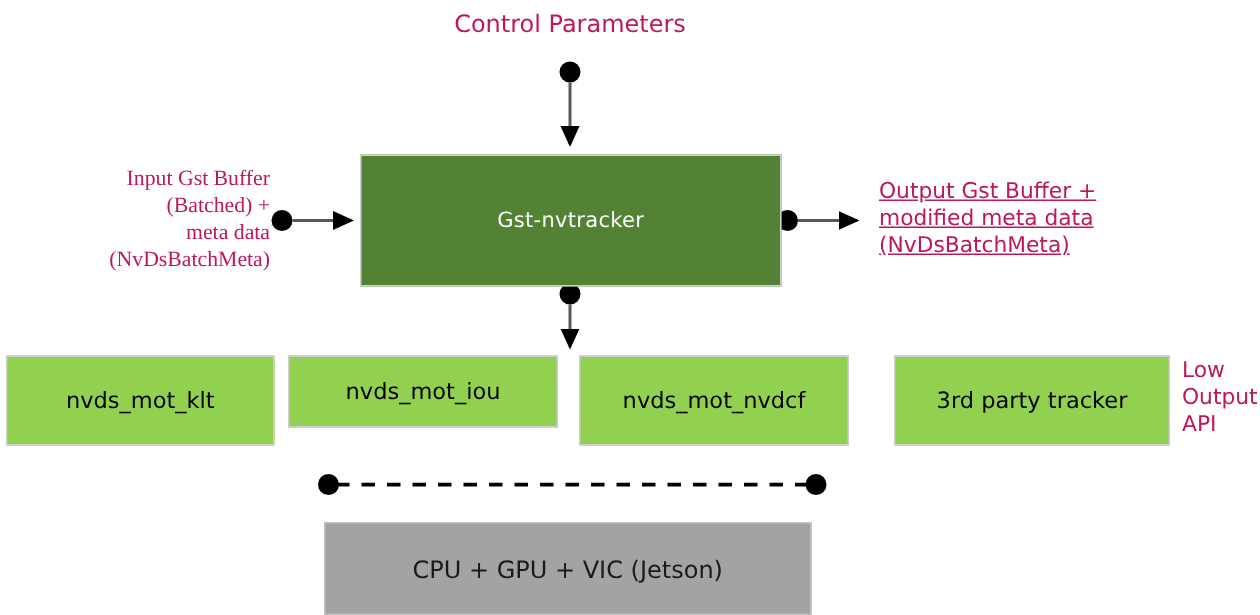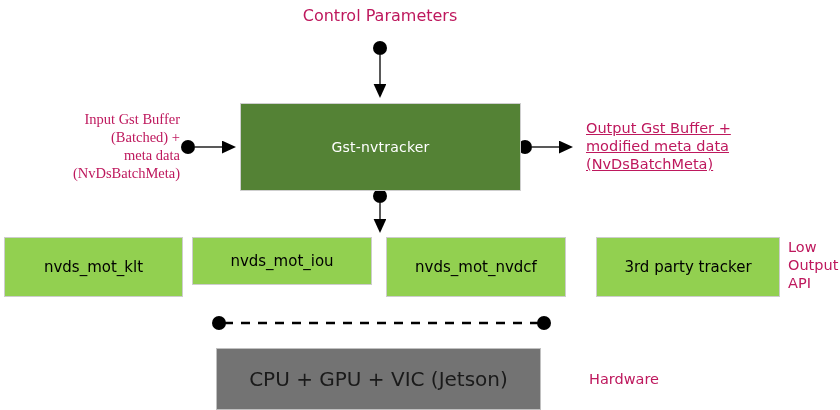--- a/index.html
+++ b/index.html
@@ -40,23 +40,23 @@
     letter-spacing: 0.2px;
     border-color: #cfcfcf;
   }
   .box-ll {
     background: #92d050;
     color: #000000;
     font-size: 15px;
     border-color: #cdcdcd;
   }
   .box-hw {
-    background: #737373;
+    background: #a3a3a3;
     color: #1a1a1a;
-    font-size: 20px;
+    font-size: 16px;
     border-color: #c0c0c0;
   }
   .lbl {
     position: absolute;
     color: #be185d;
     font-size: 14.5px;
     line-height: 18px;
     white-space: pre-line;
   }
   .lbl-title {
@@ -144,15 +144,14 @@
 (NvDsBatchMeta)</div>
 
   <div class="lbl lbl-right" style="left:586px; top:119px; width:200px;text-decoration:underline;">Output Gst Buffer +
 modified meta data
 (NvDsBatchMeta)</div>
 
   <div class="lbl lbl-right" style="left:788px; top:238px; width:52px;">Low
 Output
 API</div>
 
-  <div class="lbl lbl-right" style="left:589px; top:370px; width:110px;">Hardware</div>
 
 </div>
 
 </body></html>

